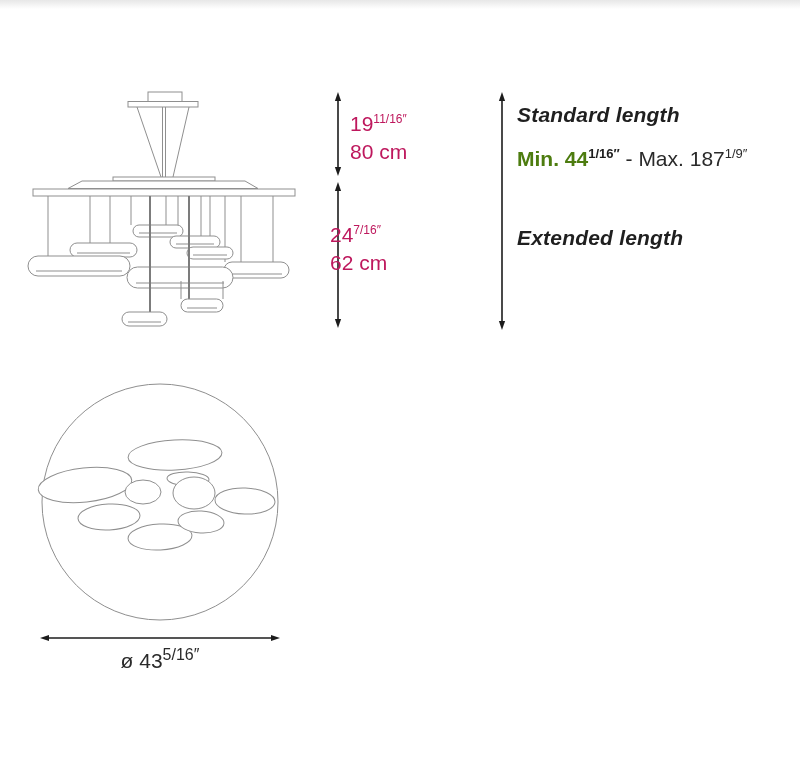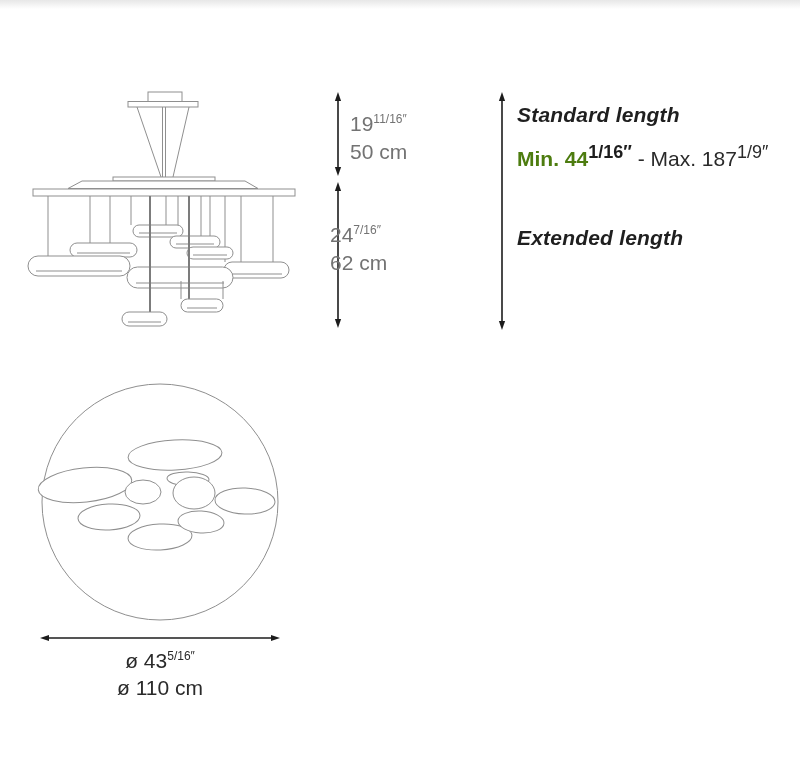--- a/index.html
+++ b/index.html
@@ -6,29 +6,29 @@
   body{
     width:800px;height:765px;position:relative;background:#ffffff;
     font-family:"Liberation Sans","DejaVu Sans",sans-serif;
     color:#262626;overflow:hidden;
   }
   .top-fade{position:absolute;top:0;left:0;right:0;height:9px;
     background:linear-gradient(#e7e7e7,#ffffff);}
   .abs{position:absolute;}
   svg{display:block;overflow:visible;}
   
-  .dim{font-size:21px;line-height:28px;color:#737373;}
+  .dim{font-size:21px;line-height:28px;color:#be185d;}
   .dim sup{font-size:12px;line-height:0;letter-spacing:0;}
   .dia{width:240px;text-align:center;font-size:21px;line-height:27px;color:#2a2a2a;}
-  .dia sup{font-size:12px;line-height:0;}
+  .dia sup{font-size:16px;line-height:0;}
   
   .spec-heading{font-size:21px;font-weight:600;color:#1f1f1f;letter-spacing:.2px;font-style:italic;}
   .spec-rows{font-size:21px;line-height:27px;color:#2a2a2a;}
   .spec-rows b{font-weight:700;color:#4d7c0f;}
-  .spec-rows sup{font-size:18px;line-height:0;}
+  .spec-rows sup{font-size:13px;line-height:0;}
   .spec-rows sup.bold{font-weight:700;color:#1d1d1d;}
 </style>
 </head>
 <body>
 
 <div class="top-fade"></div>
 
 <svg class="abs" style="left:10px;top:85px;" width="320" height="250" viewBox="0 0 320 250">
   <g stroke="#8f8f8f" stroke-width="1" fill="none">
 
@@ -103,21 +103,21 @@
     <polygon points="8,4 4.9,13 11.1,13" stroke="none"></polygon>
     <polygon points="8,88 4.9,79 11.1,79" stroke="none"></polygon>
     <line x1="8" y1="102" x2="8" y2="232"></line>
     <polygon points="8,94 4.9,103 11.1,103" stroke="none"></polygon>
     <polygon points="8,240 4.9,231 11.1,231" stroke="none"></polygon>
   </g>
 </svg>
 
 <div class="abs dim" style="left:350px;top:110px;">
   <div><span>19</span><sup>11/16″</sup></div>
-  <div>50 cm</div>
+  <div>80 cm</div>
 </div>
 
 <div class="abs dim" style="left:330px;top:221px;">
   <div><span>24</span><sup>7/16″</sup></div>
   <div>62 cm</div>
 </div>
 
 <svg class="abs" style="left:494px;top:88px;" width="16" height="246" viewBox="0 0 16 246">
   <g stroke="#1c1c1c" stroke-width="1.6" fill="#1c1c1c">
     <line x1="8" y1="12" x2="8" y2="234"></line>
@@ -157,14 +157,13 @@
 <svg class="abs" style="left:38px;top:630px;" width="244" height="16" viewBox="0 0 244 16">
   <g stroke="#1c1c1c" stroke-width="1.6" fill="#1c1c1c">
     <line x1="10" y1="8" x2="234" y2="8"></line>
     <polygon points="2,8 11,4.9 11,11.1" stroke="none"></polygon>
     <polygon points="242,8 233,4.9 233,11.1" stroke="none"></polygon>
   </g>
 </svg>
 
 <div class="abs dia" style="left:40px;top:647px;">
   <div><span>ø 43</span><sup>5/16″</sup></div>
-  <div>ø 110 cm</div>
 </div>
 
 </body></html>

